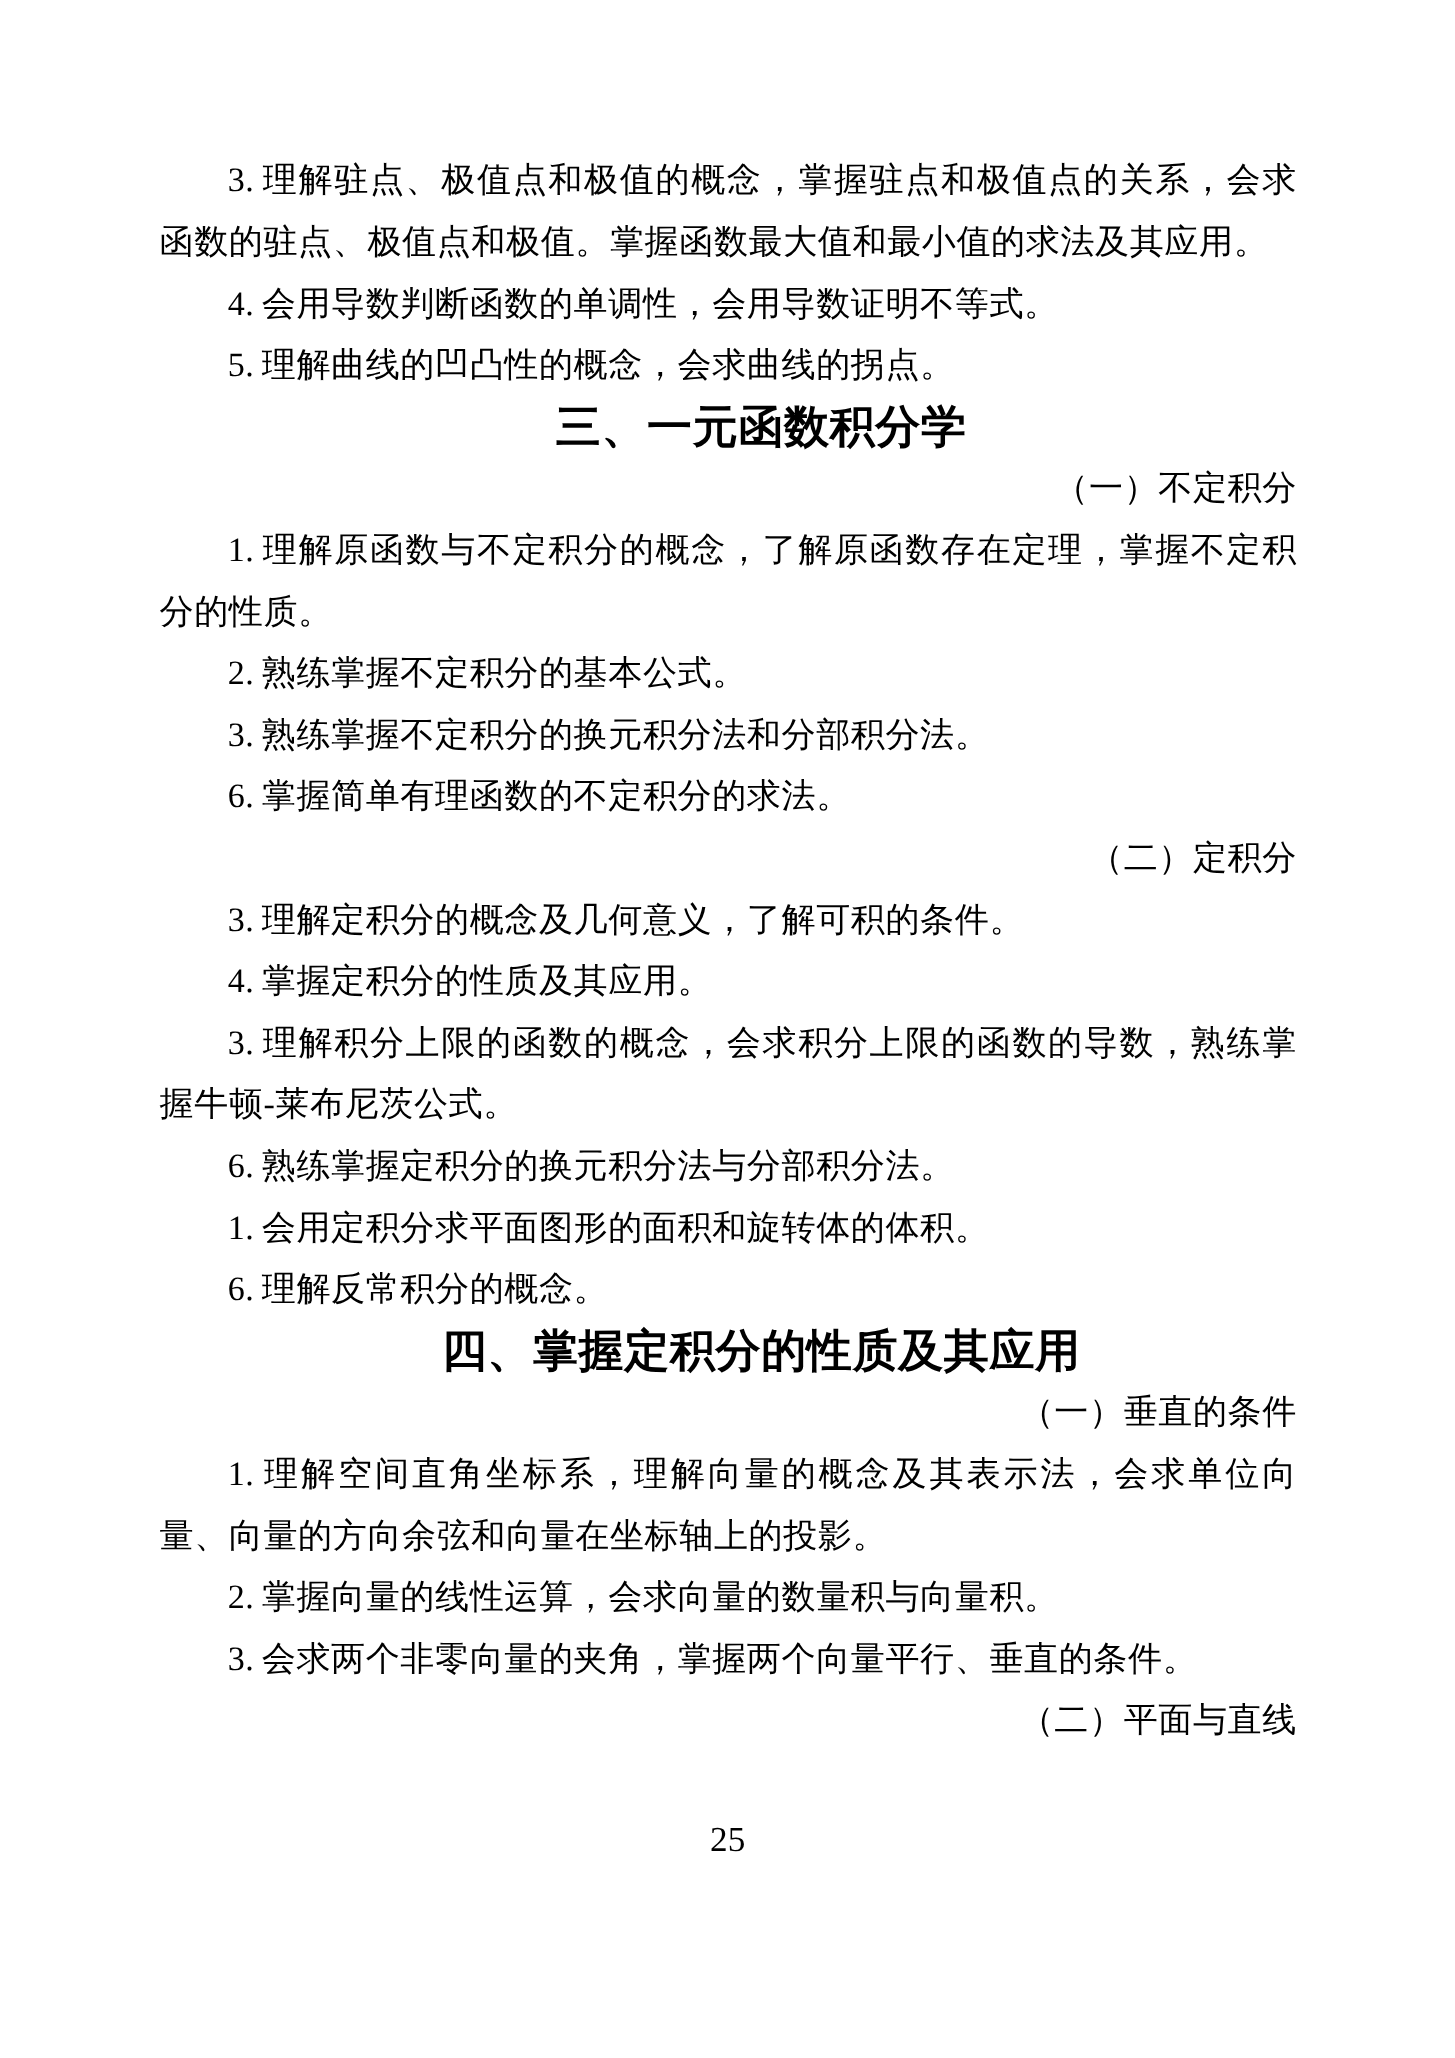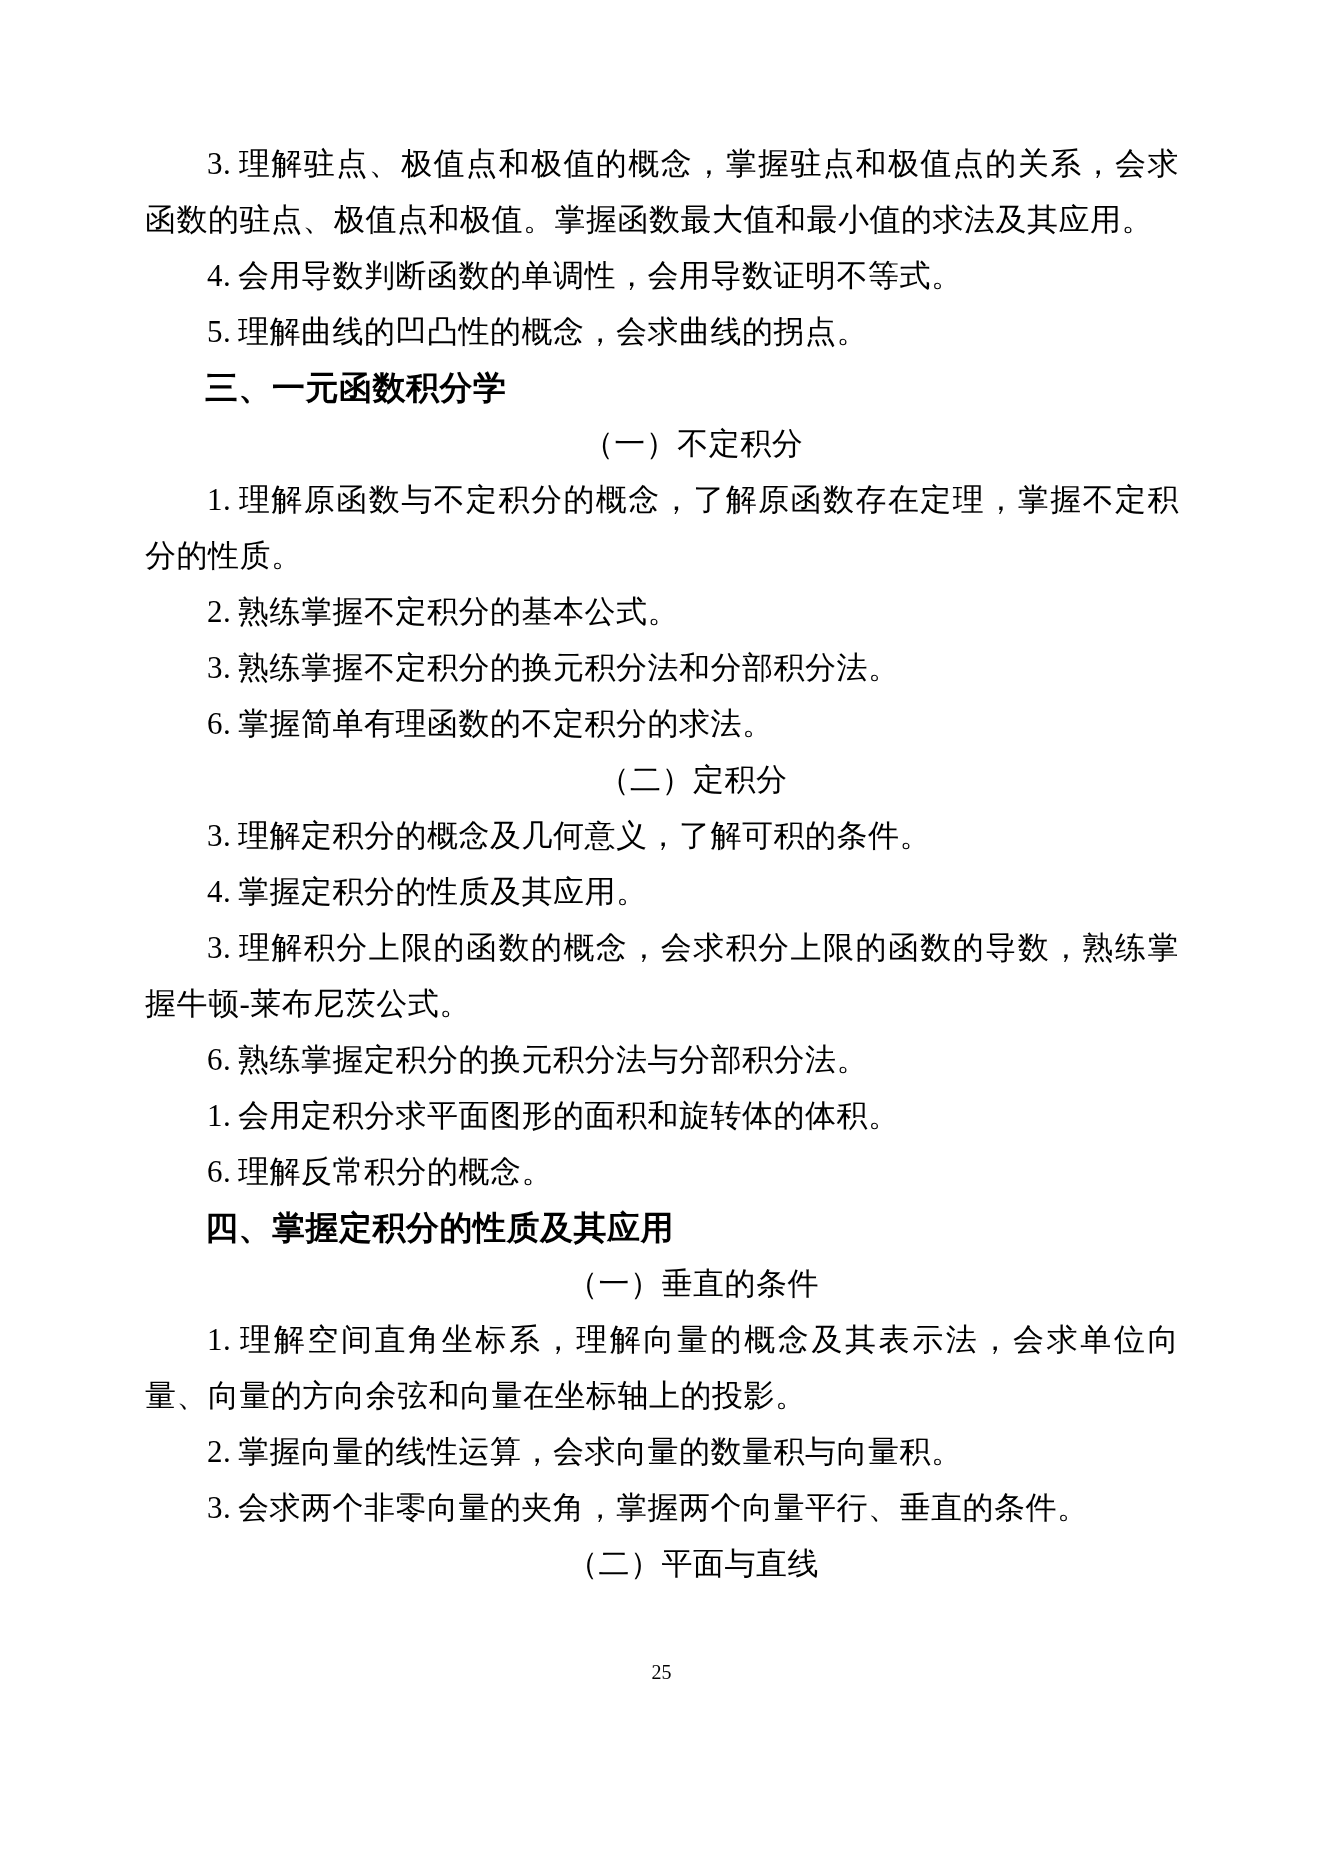--- a/index.html
+++ b/index.html
@@ -28,34 +28,34 @@
     font-size: 31px;
     line-height: 56px;
     text-align: justify;
     text-indent: 62px;
     letter-spacing: 0.5px;
     word-break: normal;
   }
   .content p.h1 {
     font-family: "Liberation Sans", "DejaVu Sans", sans-serif;
     font-weight: bold;
-    font-size: 33px;
-    text-align: left;
+    font-size: 41px;
+    text-align: center;
     text-indent: 60px;
   }
   .content p.h2 {
-    text-align: center;
+    text-align: right;
   }
   .page-number {
     position: absolute;
     left: 0;
     top: 1652px;
     width: 100%;
     text-align: center;
-    font-size: 20px;
+    font-size: 32px;
     line-height: 40px;
     font-family: "Liberation Serif", "DejaVu Serif", serif;
     color: #000000;
   }
 </style>
 </head>
 <body>
 
 <div class="page">
   <div class="content">

